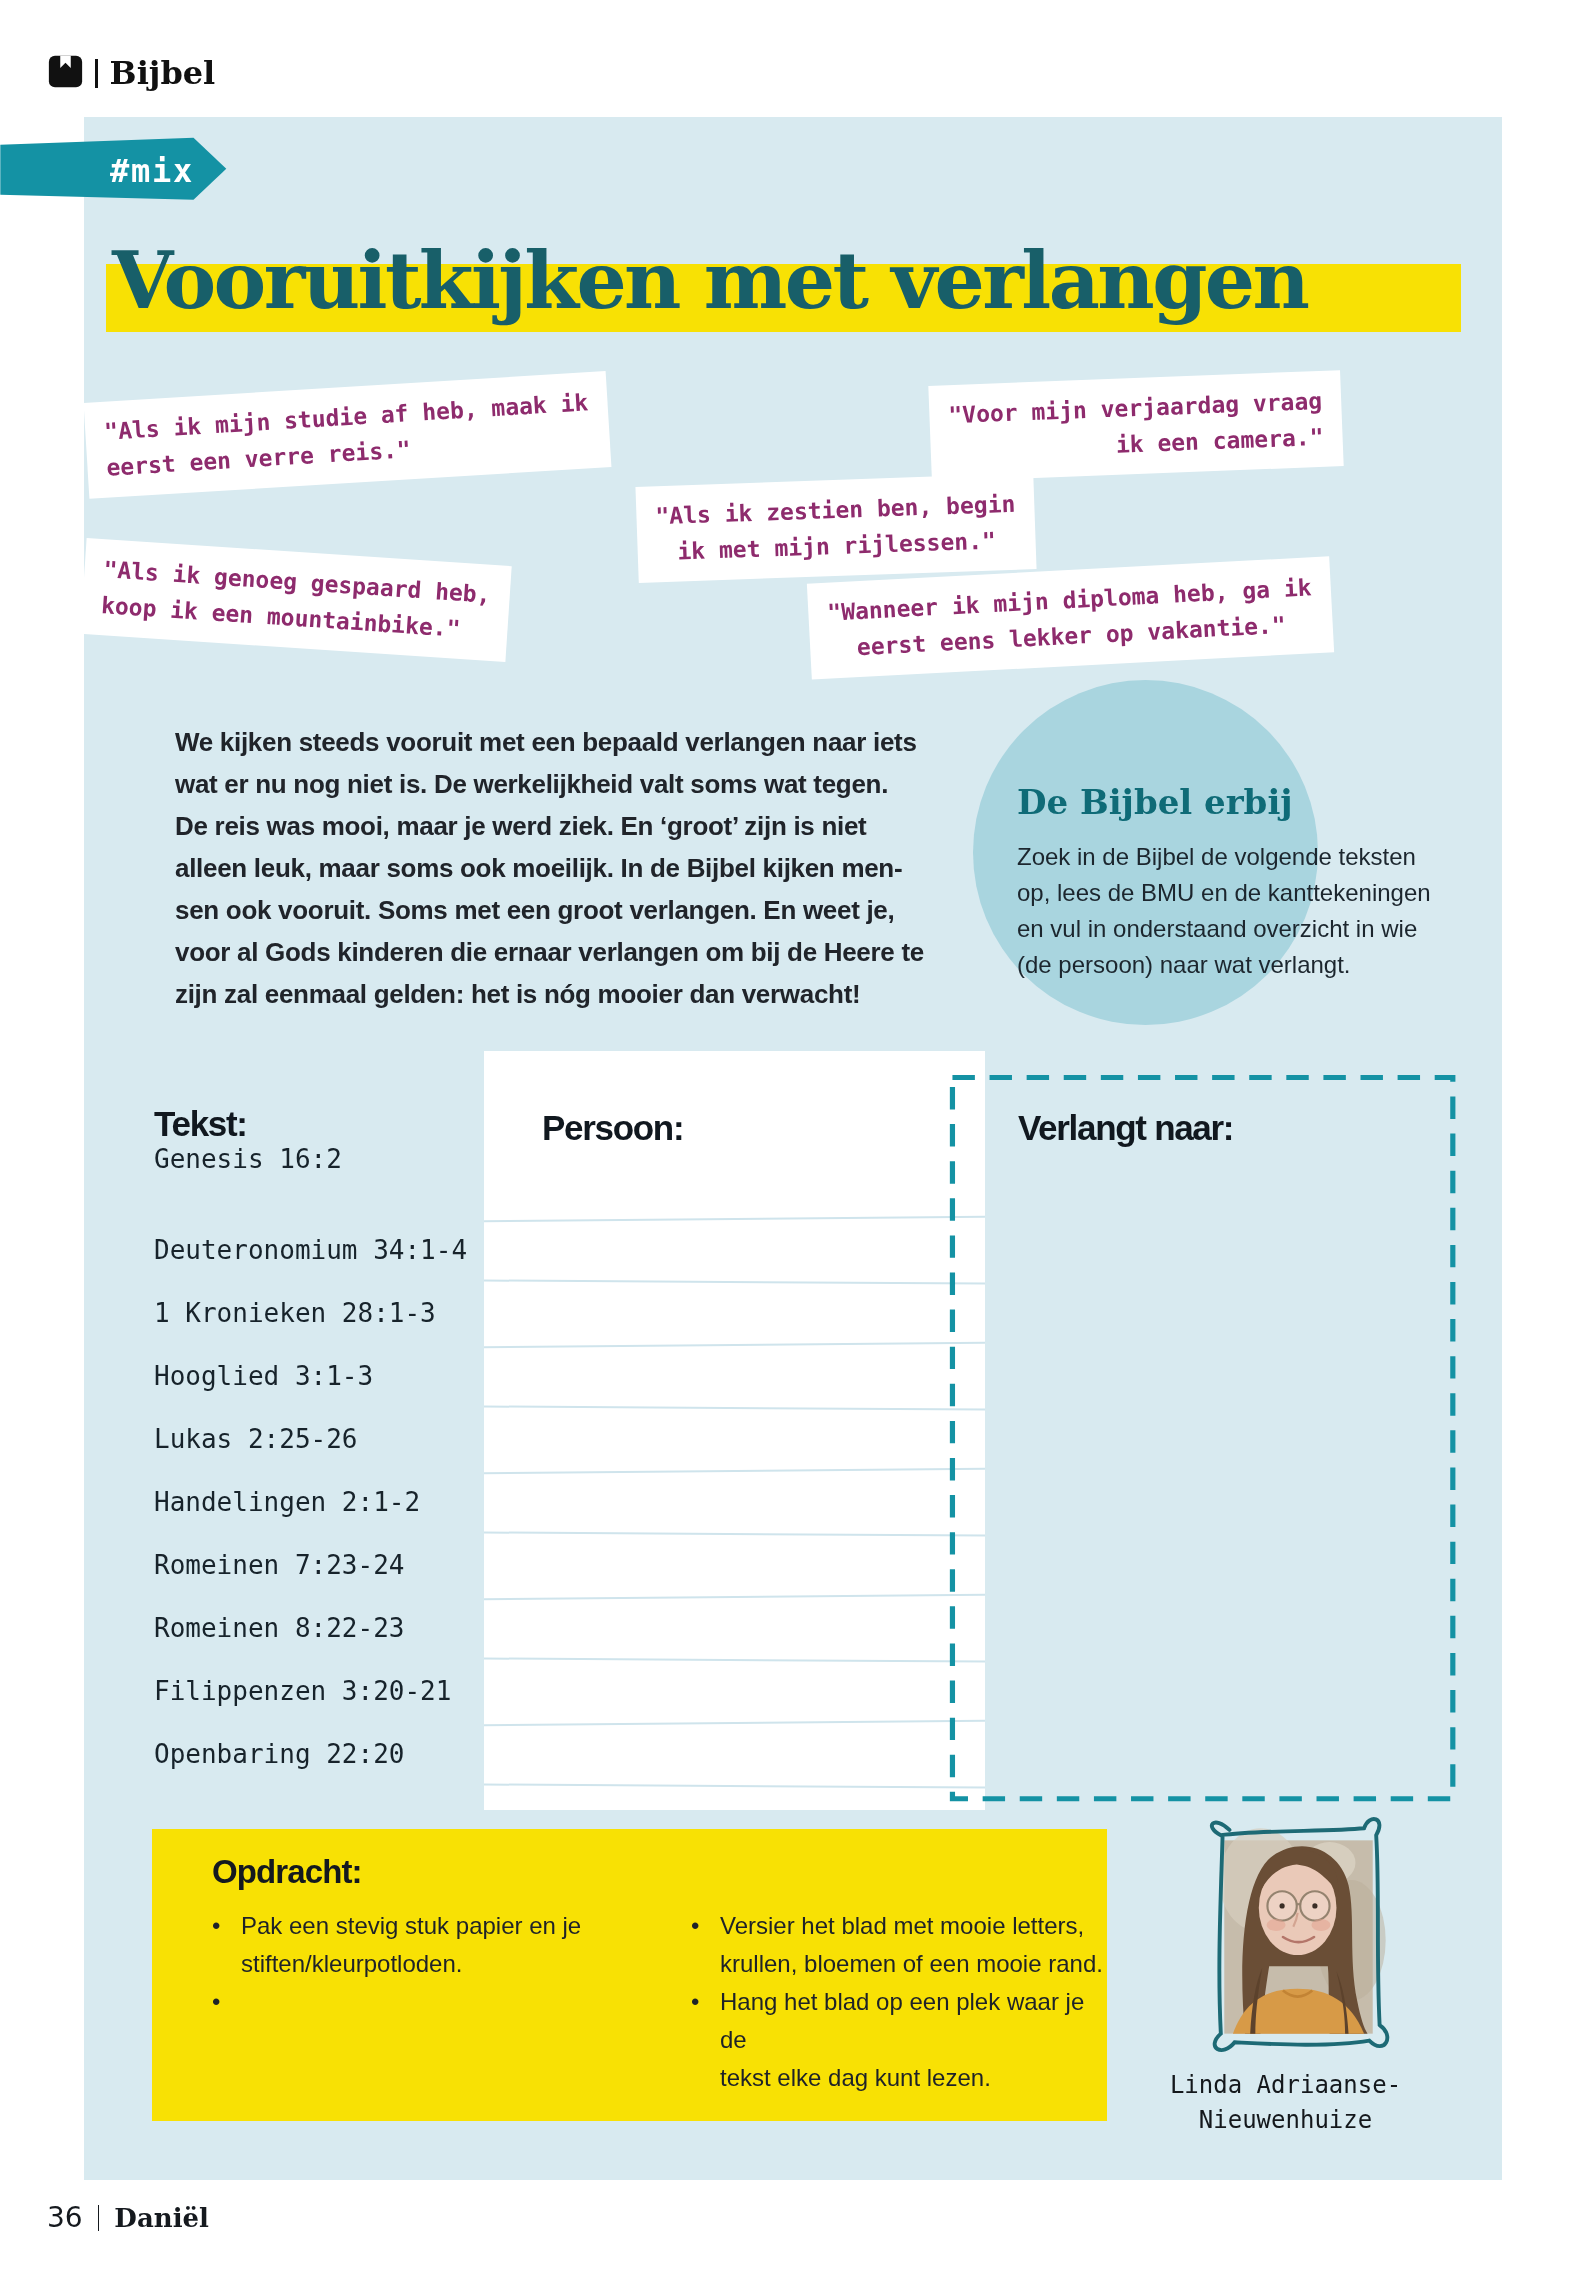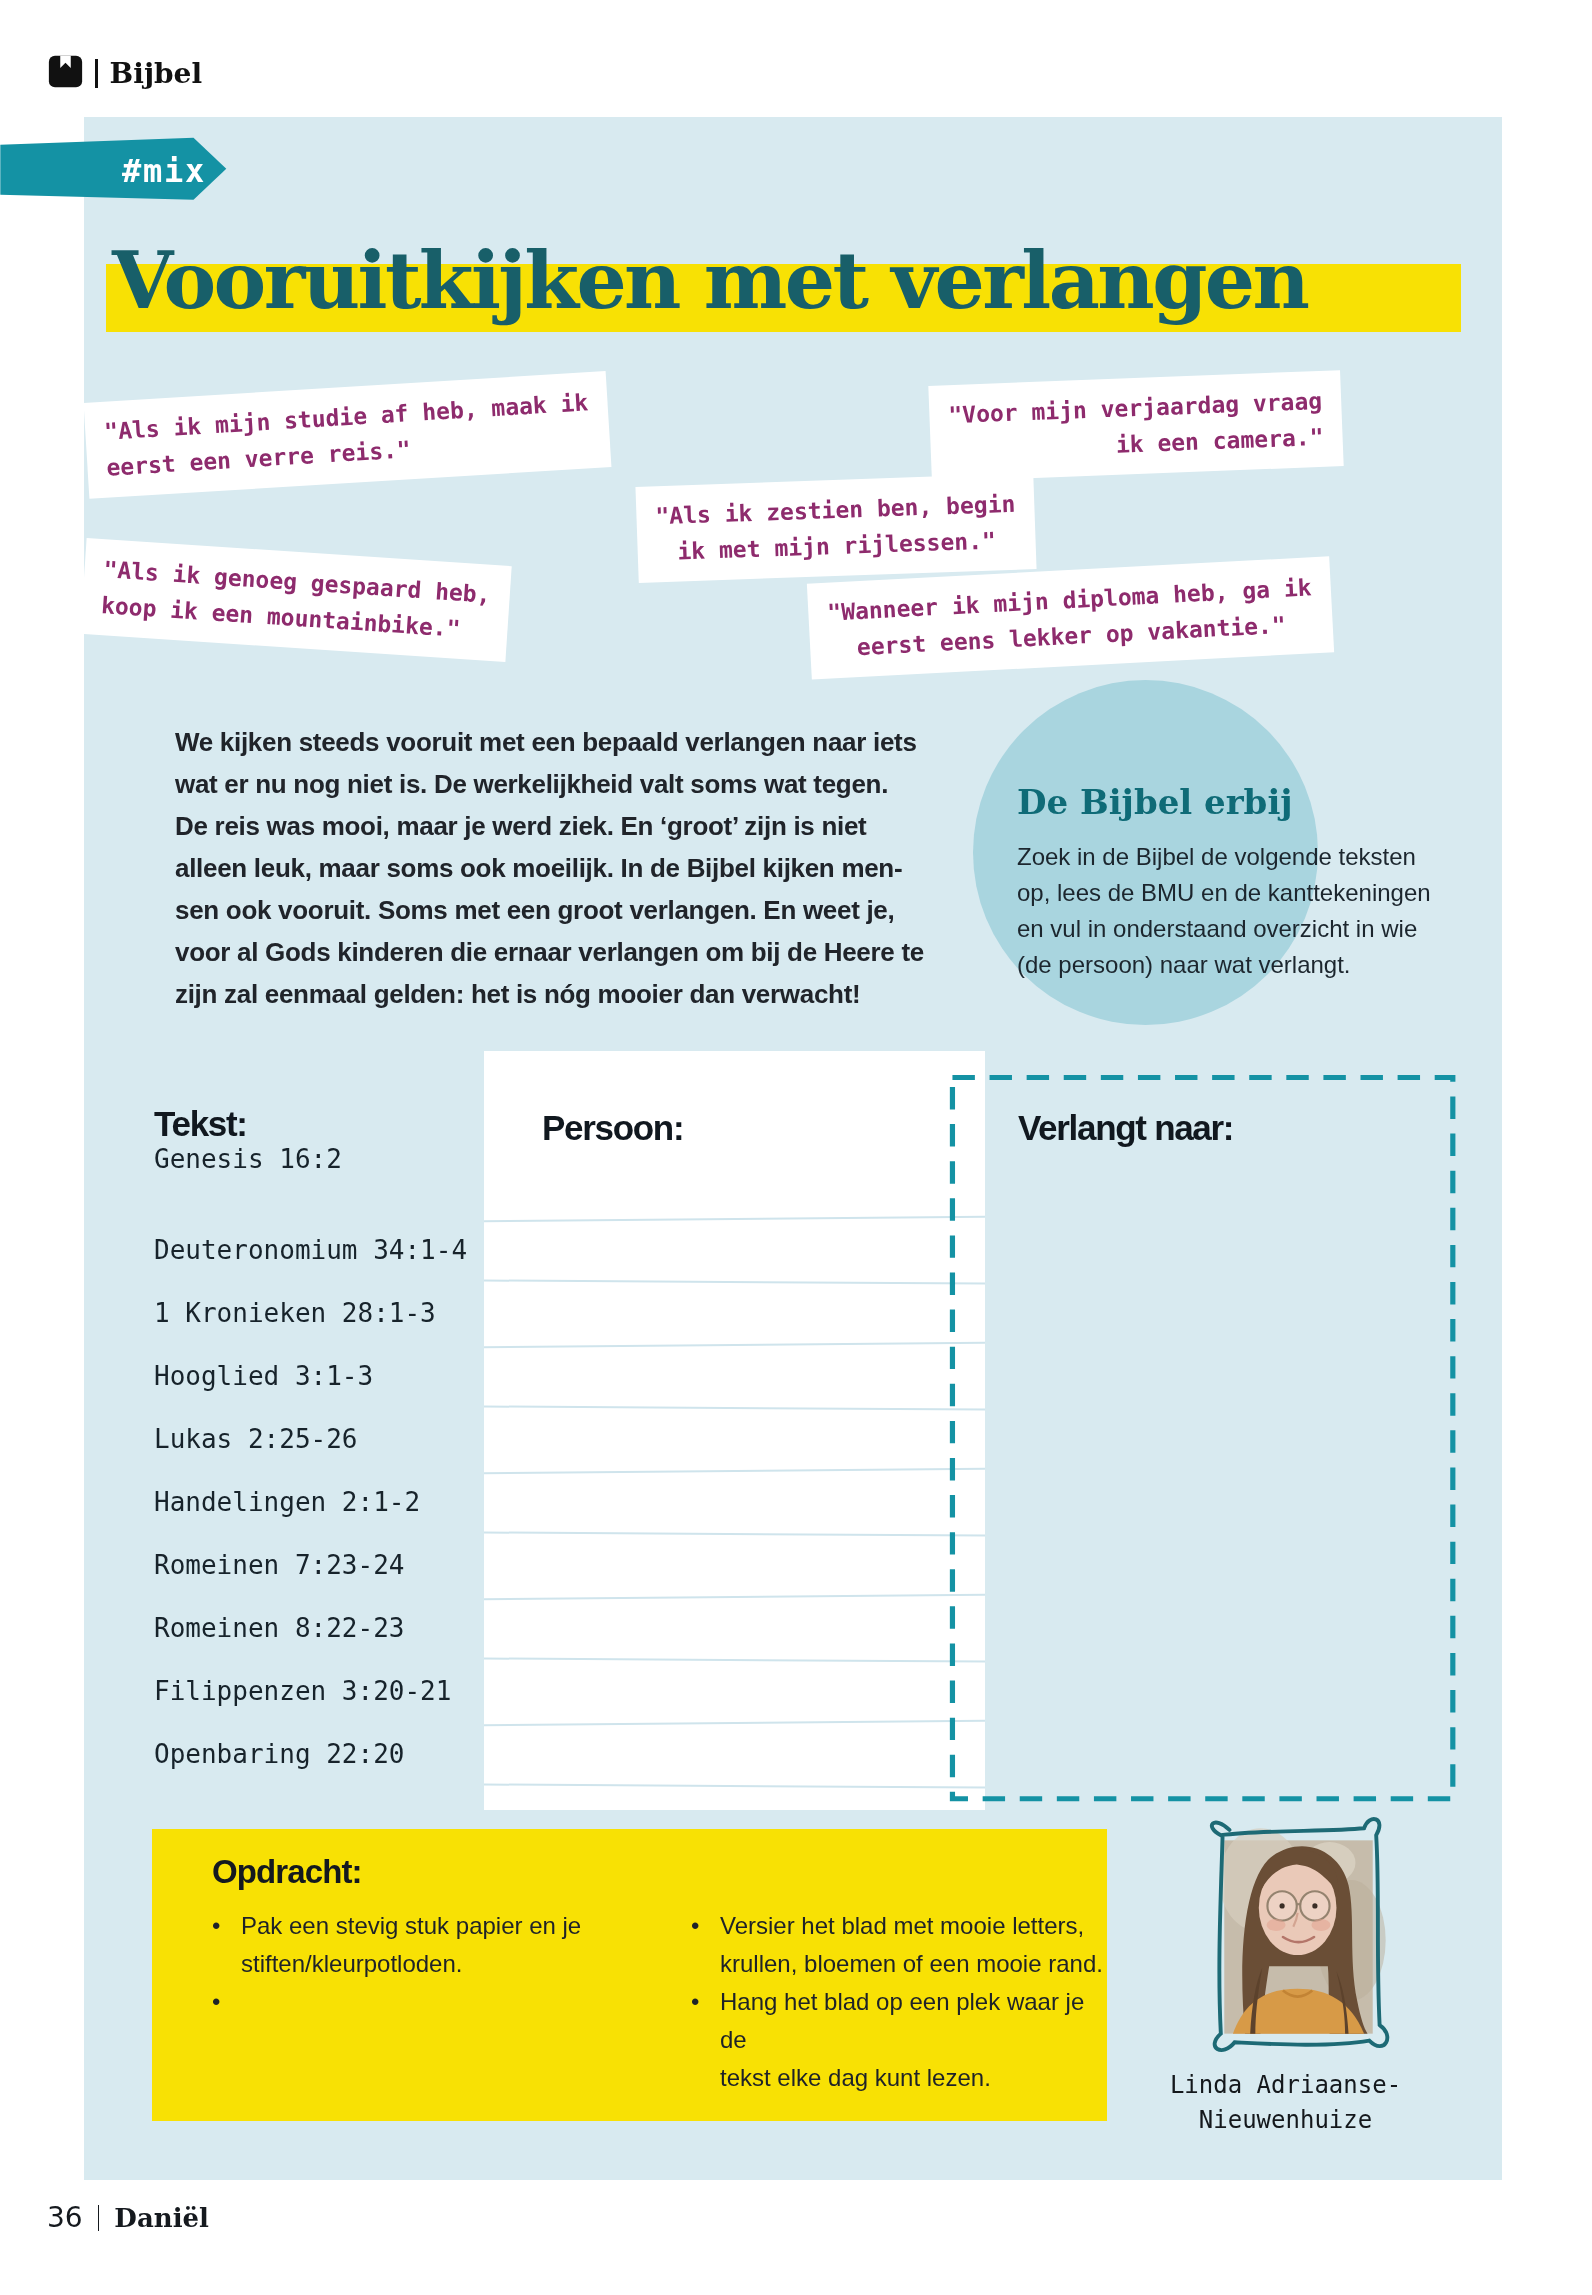--- a/index.html
+++ b/index.html
@@ -15,25 +15,25 @@
   }
   *{margin:0;padding:0;box-sizing:border-box;}
   body{background:#888;font-family:"Liberation Sans",sans-serif;}
   .page{position:relative;width:1592px;height:2295px;background:#ffffff;overflow:hidden;margin:0 auto;}
   .panel{position:absolute;left:84px;top:117px;width:1418px;height:2063px;background:var(--panel);}
   .pre{white-space:pre-line;}
 
   
   .tophead{position:absolute;left:48px;top:54px;display:flex;align-items:center;gap:12px;}
   .tophead .bar{width:2.6px;height:29px;background:#111;}
-  .tophead .sect{font-family:"DejaVu Serif",serif;font-weight:700;font-size:28px;color:#111;}
+  .tophead .sect{font-family:"DejaVu Serif",serif;font-weight:700;font-size:32px;color:#111;}
 
   
   .banner{position:absolute;left:0;top:136px;}
-  .banner-label{position:absolute;left:122px;top:152px;font-family:"DejaVu Sans Mono",monospace;font-weight:700;font-size:32px;color:#ffffff;letter-spacing:1.7px;}
+  .banner-label{position:absolute;left:110px;top:152px;font-family:"DejaVu Sans Mono",monospace;font-weight:700;font-size:32px;color:#ffffff;letter-spacing:1.7px;}
 
   
   .title-band{position:absolute;left:106px;top:264px;width:1355px;height:68px;background:var(--yellow);}
   .page-title{position:absolute;left:112px;top:238px;font-family:"DejaVu Serif",serif;font-weight:700;font-size:79px;line-height:86px;letter-spacing:-2.6px;color:var(--dark-teal);}
 
   
   .q{position:absolute;background:#ffffff;color:var(--magenta);
      font-family:"DejaVu Sans Mono",monospace;font-weight:700;font-size:23px;line-height:36px;
      padding:12px 19px;white-space:pre-line;}
   .q1{left:86px;top:387px;transform:rotate(-3.5deg);}

